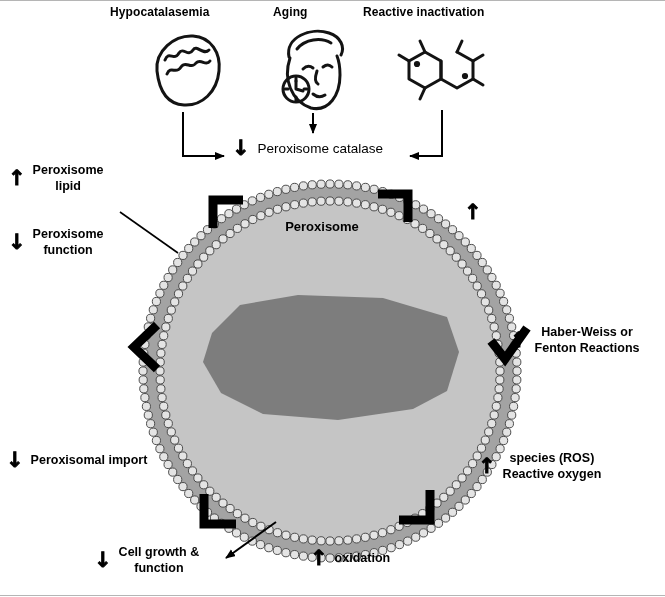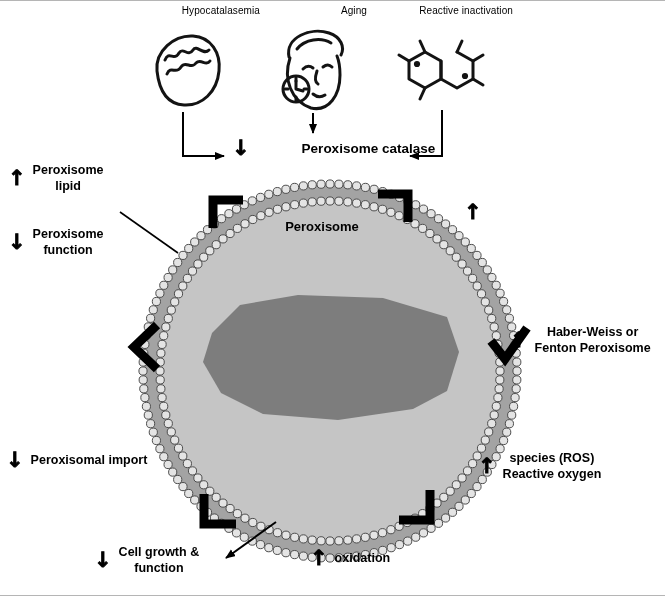--- a/index.html
+++ b/index.html
@@ -3,41 +3,41 @@
 <meta charset="utf-8">
 <style>
   * { margin:0; padding:0; box-sizing:border-box; }
   html,body { background:#ffffff; }
   body { font-family:"Liberation Sans","DejaVu Sans",sans-serif; color:#000; }
   .canvas { position:relative; width:665px; height:597px; background:#fff; overflow:hidden; }
   .rule { position:absolute; left:0; width:665px; height:1px; background:#b5b5b5; }
   .rule.top { top:0; }
   .rule.bottom { top:595px; }
 
-  .cause-label { position:absolute; top:5px; font-size:10px; font-weight:400; text-align:right; letter-spacing:.1px; }
+  .cause-label { position:absolute; top:5px; font-size:12px; font-weight:700; text-align:left; letter-spacing:.1px; }
   .icon-svg { position:absolute; }
   .stroke-icon path, .stroke-icon circle { stroke:#131313; stroke-width:3; fill:none; stroke-linecap:round; stroke-linejoin:round; }
   .stroke-icon .dot { fill:#131313; stroke:none; }
 
   .art { position:absolute; left:0; top:0; }
   .bead { fill:#e4e4e4; stroke:#4d4d4d; stroke-width:1; }
   .bracket { stroke:#000; stroke-width:9; fill:none; stroke-linecap:butt; stroke-linejoin:miter; }
   .flow { stroke:#000; stroke-width:2; fill:none; }
   .thinline { stroke:#000; stroke-width:1.6; fill:none; }
 
   .annot { position:absolute; display:flex; align-items:center; gap:7px; }
   .annot .arrow, .catalase .arrow {
     font-family:"DejaVu Sans",sans-serif; font-size:21px; font-weight:700; line-height:1;
     -webkit-text-stroke:0.8px #000;
   }
   .annot .lines { font-size:12.5px; font-weight:700; text-align:center; line-height:1.3; }
   .annot .ln { display:block; white-space:nowrap; }
 
   .catalase { position:absolute; left:232px; top:138px; display:flex; align-items:center; gap:8px; }
-  .catalase .label { font-size:13.5px; font-weight:700; white-space:nowrap;margin-left:44px; }
+  .catalase .label { font-size:13.5px; font-weight:400; white-space:nowrap; }
 
   .organelle-label { position:absolute; left:262px; top:219px; width:120px; text-align:center;
     font-size:13px; font-weight:700; }
 </style>
 </head>
 <body>
 
 <div class="canvas">
   <div class="rule top"></div>
   <div class="rule bottom"></div>
@@ -319,21 +319,21 @@
 
     <polyline class="flow" points="183,112 183,156 224,156" marker-end="url(#ah)"></polyline>
     <line class="flow" x1="313" y1="113" x2="313" y2="133" marker-end="url(#ah)"></line>
     <polyline class="flow" points="442,110 442,156 410,156" marker-end="url(#ah)"></polyline>
 
     <line class="thinline" x1="120" y1="212" x2="178" y2="253"></line>
     <line class="flow" x1="276" y1="522" x2="226" y2="558" marker-end="url(#ah)"></line>
   </svg>
 
   <div class="cause-label" style="left:110px; width:150px;">Hypocatalasemia</div>
-  <div class="cause-label" style="left:287px; width:80px;">Aging</div>
+  <div class="cause-label" style="left:273px; width:80px;">Aging</div>
   <div class="cause-label" style="left:363px; width:150px;">Reactive inactivation</div>
 
   <svg class="icon-svg stroke-icon" style="left:146px; top:27px;" width="80" height="85" viewBox="0 0 80 85">
     <path d="M 11,44 C 9,24 28,8 47,9 C 65,10 75,26 73,44 C 71,65 56,79 38,78 C 20,77 13,62 11,44 Z" stroke-width="3.4"></path>
     <path d="M 19,33 C 23,23 28,35 33,26 C 37,19 42,31 47,23 C 51,17 57,29 63,23"></path>
     <path d="M 21,47 C 25,38 30,48 35,40 C 40,33 45,43 50,36 C 55,31 60,40 64,34"></path>
   </svg>
 
   <svg class="icon-svg stroke-icon" style="left:277px; top:25px;" width="76" height="88" viewBox="0 0 76 88">
     <path d="M 12,32 C 8,12 34,2 52,8 C 64,12 68,22 64,30"></path>
@@ -380,21 +380,21 @@
   </div>
 
   <div class="annot" style="left:464px; top:202px;">
     <span class="arrow">↑</span>
   </div>
 
   <div class="annot" style="left:510px; top:324px;">
     <span class="arrow">↑</span>
     <span class="lines">
       <span class="ln">Haber-Weiss or</span>
-      <span class="ln">Fenton Peroxisome</span>
+      <span class="ln">Fenton Reactions</span>
     </span>
   </div>
 
   <div class="annot" style="left:478px; top:450px;">
     <span class="arrow">↑</span>
     <span class="lines">
       <span class="ln">species (ROS)</span>
       <span class="ln">Reactive oxygen</span>
     </span>
   </div>

